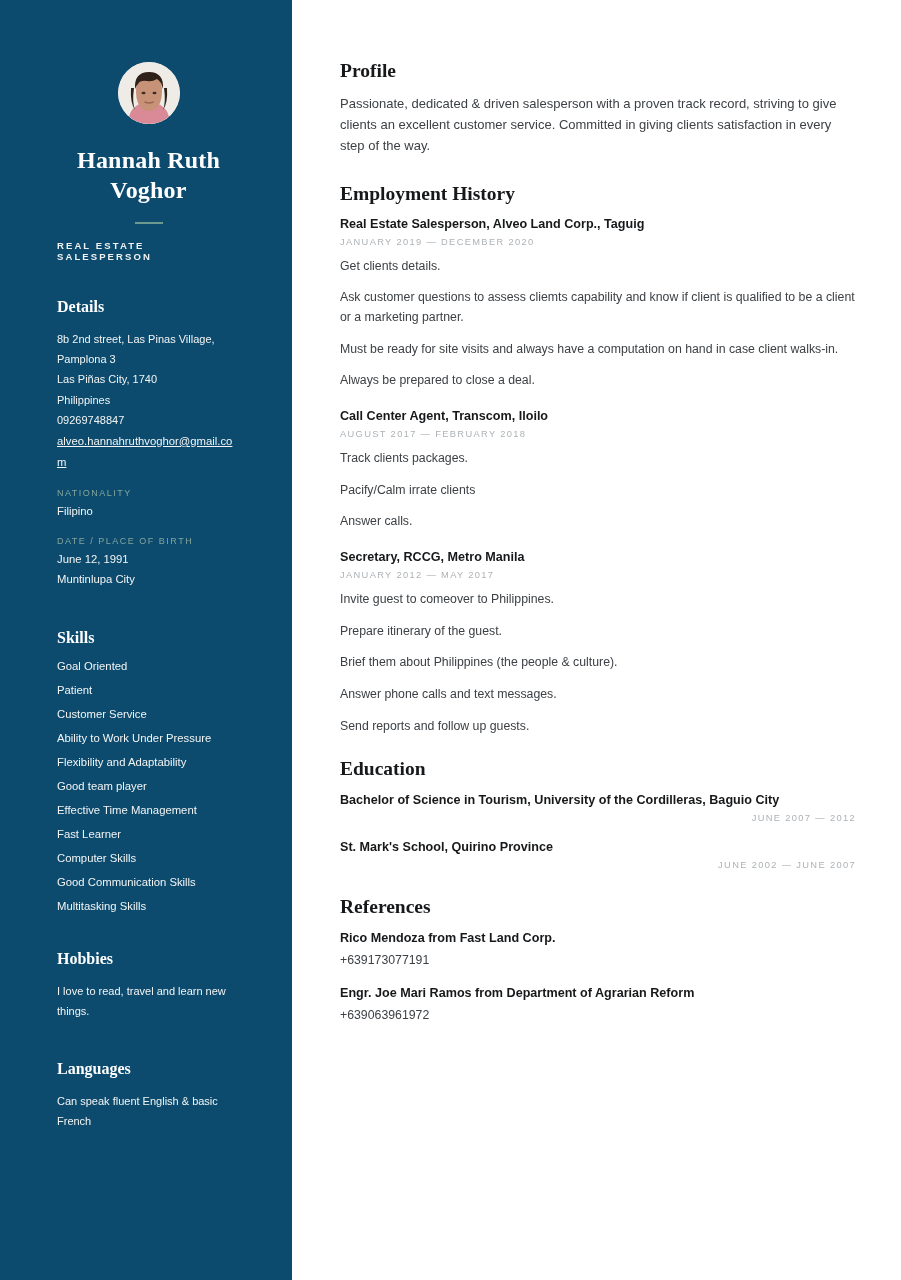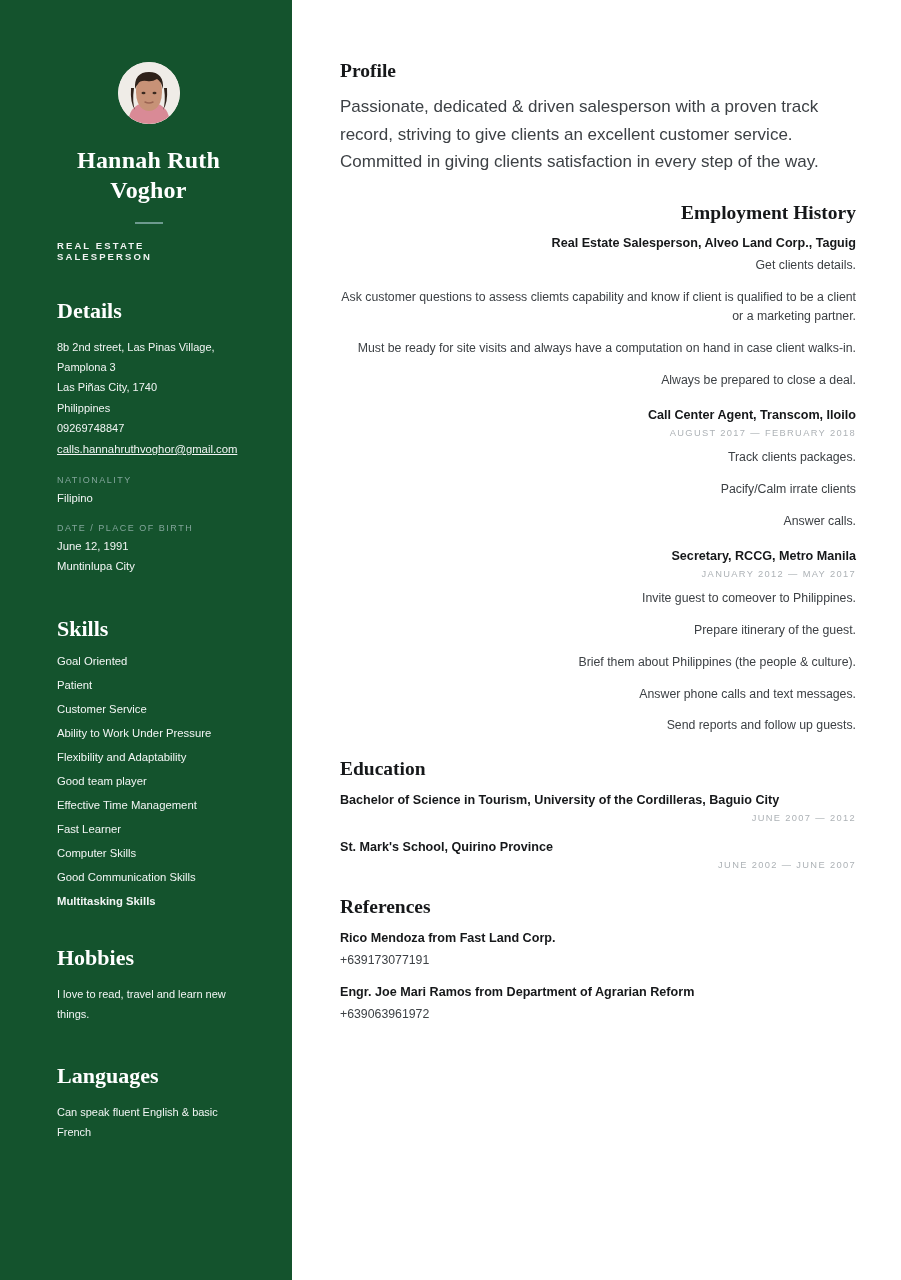--- a/index.html
+++ b/index.html
@@ -13,21 +13,21 @@
   body {
     font-family: "Liberation Sans", sans-serif;
     display: flex;
     align-items: stretch;
   }
 
   
   .sidebar {
     width: 292px;
     flex: 0 0 292px;
-    background: #14532d;
+    background: #0c4a6e;
     color: #ffffff;
     padding: 62px 52px 33px 57px;
   }
 
   .avatar-wrap {
     display: flex;
     justify-content: center;
     margin-bottom: 22px;
   }
   .avatar {
@@ -62,21 +62,21 @@
     font-size: 9.5px;
     letter-spacing: 2.1px;
     font-weight: bold;
     color: #f0f2f1;
     text-transform: uppercase;
     margin-bottom: 36px;
   }
 
   .side-heading {
     font-family: "Liberation Serif", serif;
-    font-size: 22px;
+    font-size: 16px;
     font-weight: bold;
     color: #ffffff;
     margin-bottom: 13px;
   }
 
   .side-text {
     font-size: 11px;
     line-height: 1.86;
     color: #f2f5f4;
   }
@@ -106,39 +106,39 @@
   }
 
   .block-gap  { margin-top: 40px; }
   .block-gap2 { margin-top: 38px; }
 
   .skill-item {
     font-size: 11.3px;
     color: #f2f5f4;
     margin-bottom: 12px;
   }
-  .skill-item:last-child { margin-bottom: 0; font-weight: bold; }
+  .skill-item:last-child { margin-bottom: 0; }
 
   
   .main {
     flex: 1 1 auto;
     padding: 60px 45px 40px 48px;
     background: #ffffff;
   }
 
   .main-heading {
     font-family: "Liberation Serif", serif;
     font-size: 19.5px;
     font-weight: bold;
     color: #16181a;
     margin-bottom: 11px;
   }
 
   .body-text {
-    font-size: 17px;
+    font-size: 13px;
     line-height: 1.63;
     color: #3d4145;
   }
 
   .section { margin-bottom: 26px; }
 
   .entry { margin-bottom: 17px; }
 
   .entry-title {
     font-size: 12.6px;
@@ -167,21 +167,21 @@
   .ref-phone {
     font-size: 12.3px;
     line-height: 1.5;
     color: #3d4145;
   }
   .ref-entry { margin-bottom: 15px; }
 
   .edu-entry { margin-bottom: 16px; }
   .edu-entry .entry-date { margin-bottom: 0; text-align: right; }
 
-  .sec-emp { margin-bottom: 22px; text-align: right; }
+  .sec-emp { margin-bottom: 22px; }
   .sec-edu-head { margin-bottom: 12px; }
 </style>
 </head>
 <body>
 
 <aside class="sidebar">
 
   <div class="avatar-wrap">
     <div class="avatar">
       <svg viewBox="0 0 62 62">
@@ -212,21 +212,21 @@
   <div class="role-title">REAL ESTATE SALESPERSON</div>
 
   <section>
     <h2 class="side-heading">Details</h2>
 
     <div class="side-text">8b 2nd street, Las Pinas Village,</div>
     <div class="side-text">Pamplona 3</div>
     <div class="side-text">Las Piñas City, 1740</div>
     <div class="side-text">Philippines</div>
     <div class="side-text">09269748847</div>
-    <a class="email-link" href="#">calls.hannahruthvoghor@gmail.com</a>
+    <a class="email-link" href="#">alveo.hannahruthvoghor@gmail.com</a>
 
     <div class="side-label">NATIONALITY</div>
     <div class="side-value">Filipino</div>
 
     <div class="side-label">DATE / PLACE OF BIRTH</div>
     <div class="side-value">June 12, 1991</div>
     <div class="side-value">Muntinlupa City</div>
   </section>
 
   <section class="block-gap">
@@ -261,20 +261,21 @@
   <section class="section">
     <h2 class="main-heading">Profile</h2>
     <p class="body-text">Passionate, dedicated &amp; driven salesperson with a proven track record, striving to give clients an excellent customer service. Committed in giving clients satisfaction in every step of the way.</p>
   </section>
 
   <section class="sec-emp">
     <h2 class="main-heading">Employment History</h2>
 
     <div class="entry">
       <div class="entry-title">Real Estate Salesperson, Alveo Land Corp., Taguig</div>
+      <div class="entry-date">JANUARY 2019 — DECEMBER 2020</div>
       <div class="entry-line">Get clients details.</div>
       <div class="entry-line">Ask customer questions to assess cliemts capability and know if client is qualified to be a client or a marketing partner.</div>
       <div class="entry-line">Must be ready for site visits and always have a computation on hand in case client walks-in.</div>
       <div class="entry-line">Always be prepared to close a deal.</div>
     </div>
 
     <div class="entry">
       <div class="entry-title">Call Center Agent, Transcom, Iloilo</div>
       <div class="entry-date">AUGUST 2017 — FEBRUARY 2018</div>
       <div class="entry-line">Track clients packages.</div>

